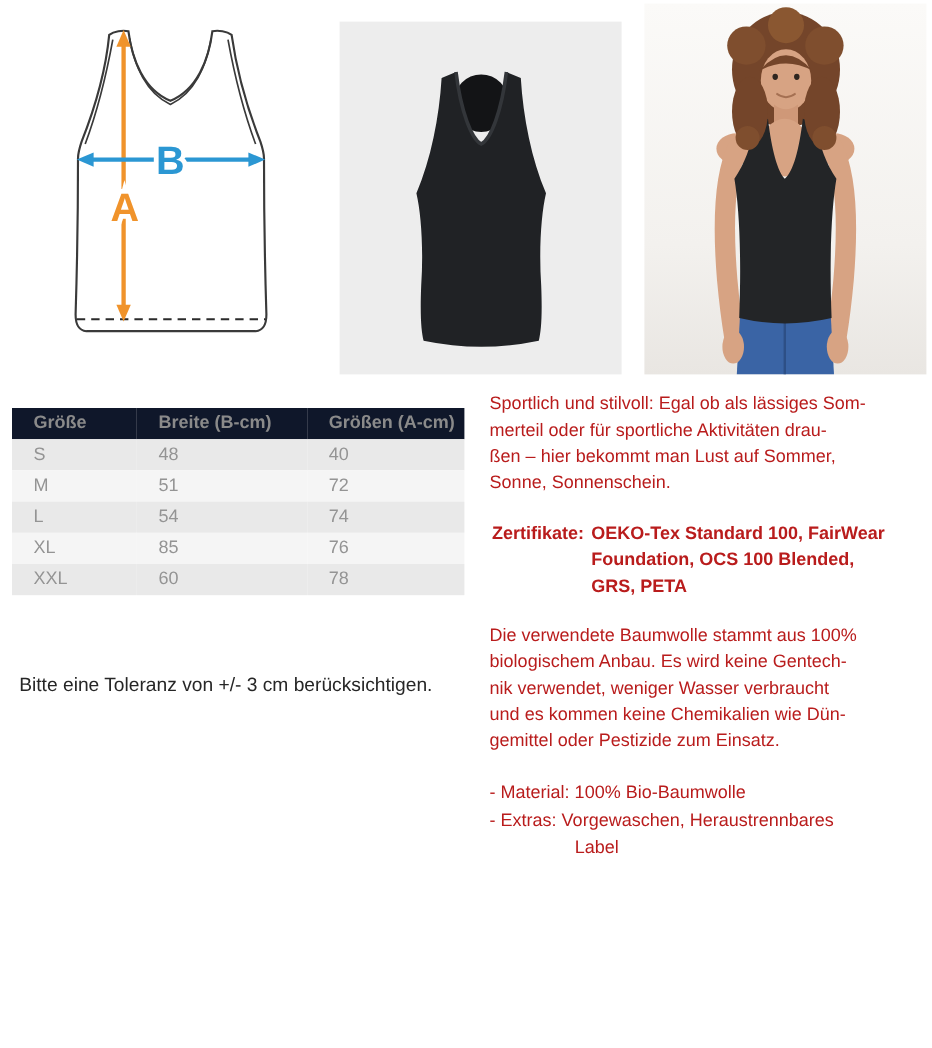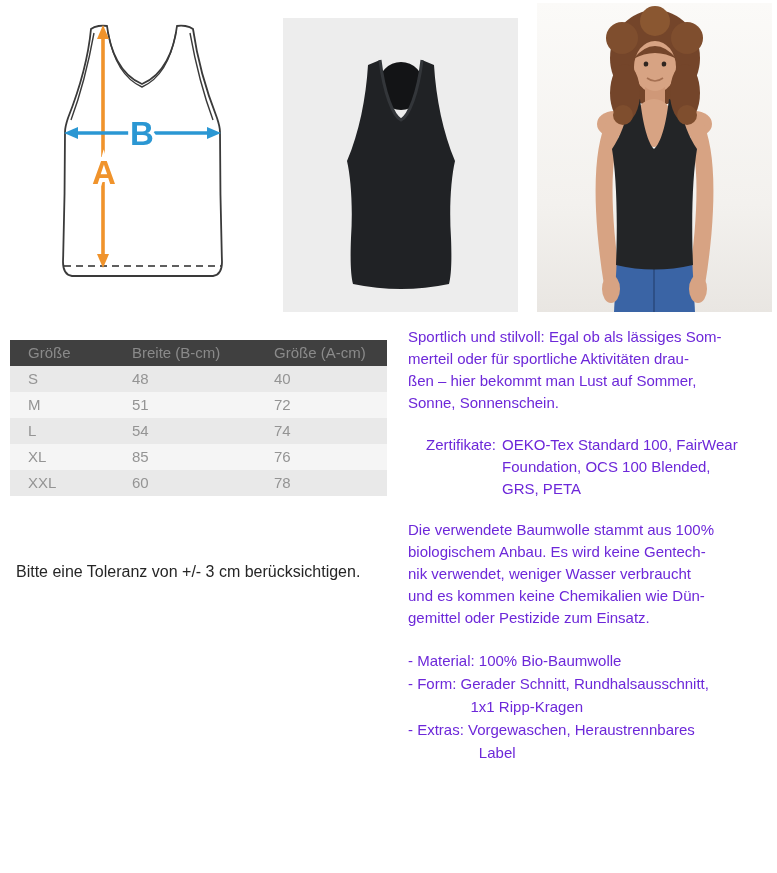--- a/index.html
+++ b/index.html
@@ -14,32 +14,32 @@
                    background:linear-gradient(180deg,#fbfaf8 0%,#f3f1ee 65%,#e9e6e2 100%); }
 
   svg { display:block; }
   .dim-label { font-family:"Liberation Sans", sans-serif; font-weight:bold; font-size:33px;
                text-anchor:middle; paint-order:stroke; stroke:#ffffff; stroke-width:8px; }
 
   
   .table-wrap { left:10px; top:340px; }
   table.size-table { border-collapse:collapse; width:377px; table-layout:fixed;
                      font-size:15px; }
-  .size-table th { font-weight:400; color:#8a8a8a; text-align:left;
-                   padding:4px 0 5px 18px; background:#404040; }
+  .size-table th { font-weight:700; color:#8a8a8a; text-align:left;
+                   padding:4px 0 5px 18px; background:#0f172a; }
   .size-table td { color:#949494; padding:4px 0 5px 18px; }
   .size-table tbody tr:nth-child(odd) td  { background:#e9e9e9; }
   .size-table tbody tr:nth-child(even) td { background:#f5f5f5; }
 
   .tolerance { left:16px; top:563px; font-size:16px; color:#262626; }
 
   
-  .desc { left:408px; top:326px; width:368px; font-size:15px; line-height:22px; color:#6d28d9; }
+  .desc { left:408px; top:326px; width:368px; font-size:15px; line-height:22px; color:#b91c1c; }
   .desc .block { margin:0 0 20px 0; white-space:pre-wrap; }
-  .cert { display:flex; margin:0 0 19px 18px; }
+  .cert { display:flex; margin:0 0 19px 2px;font-weight:bold; }
   .cert-label { white-space:nowrap; margin-right:6px; }
   .cert-value { white-space:pre-line; }
   .details .detail-item { white-space:pre-wrap; line-height:23px; }
 </style>
 </head>
 <body>
 
 <div class="page">
 
   <div class="abs diagram-box">
@@ -147,21 +147,21 @@
     <table class="size-table">
       <colgroup>
           <col style="width:104px">
           <col style="width:142px">
           <col style="width:131px">
         </colgroup>
       <thead>
         <tr>
           <th>Größe</th>
           <th>Breite (B-cm)</th>
-          <th>Größe (A-cm)</th>
+          <th>Größen (A-cm)</th>
         </tr>
       </thead>
       <tbody>
         <tr>
           <td>S</td>
           <td>48</td>
           <td>40</td>
         </tr>
         <tr>
           <td>M</td>
@@ -200,20 +200,18 @@
 Foundation, OCS 100 Blended,
 GRS, PETA</span>
     </div>
     <p class="block">Die verwendete Baumwolle stammt aus 100%
 biologischem Anbau. Es wird keine Gentech-
 nik verwendet, weniger Wasser verbraucht
 und es kommen keine Chemikalien wie Dün-
 gemittel oder Pestizide zum Einsatz.</p>
     <div class="details">
       <div class="detail-item">- Material: 100% Bio-Baumwolle</div>
-      <div class="detail-item">- Form: Gerader Schnitt, Rundhalsausschnitt,
-               1x1 Ripp-Kragen</div>
       <div class="detail-item">- Extras: Vorgewaschen, Heraustrennbares
                  Label</div>
     </div>
   </div>
 
 </div>
 
 </body></html>

